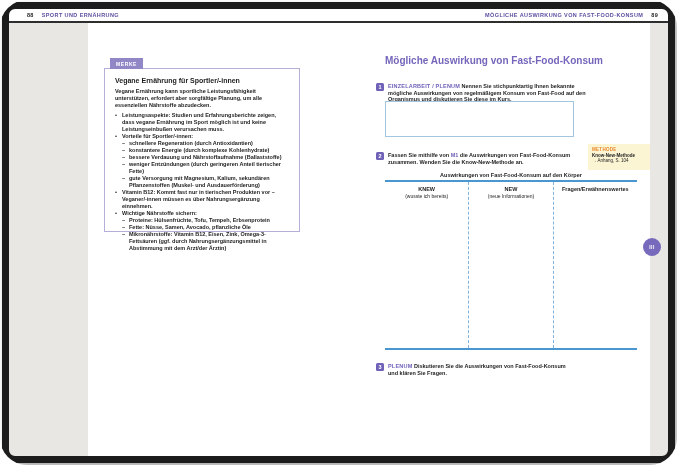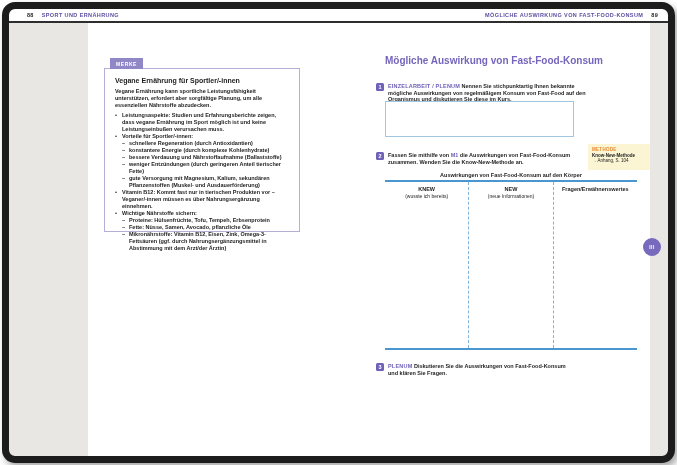--- a/index.html
+++ b/index.html
@@ -1,17 +1,17 @@
 <!DOCTYPE html>
 <html><head>
 <meta charset="utf-8">
 <style>
   html,body{margin:0;padding:0;background:#fff;}
   *{box-sizing:border-box;font-family:"Liberation Sans",sans-serif;}
-  .canvas{position:relative;width:677px;height:465px;background:#fff;overflow:hidden;}
+  .canvas{position:relative;width:677px;height:465px;background:#fff;overflow:hidden;border-radius:27px;}
   .frame-border{position:absolute;inset:2px;border:7px solid #1c1c1c;border-radius:13px;
     box-shadow:3px 4px 7px rgba(0,0,0,.35);pointer-events:none;z-index:60;}
   .content{position:absolute;inset:0;}
 
   
   .header-strip{position:absolute;left:9px;right:9px;top:9px;height:12px;background:#fff;}
   .hgroup{position:absolute;top:3px;display:flex;align-items:center;gap:8px;}
   .hgroup.left{left:18px;}
   .hgroup.right{right:10px;}
   .h-num{font-size:5.5px;font-weight:700;color:#222;letter-spacing:.3px;}

